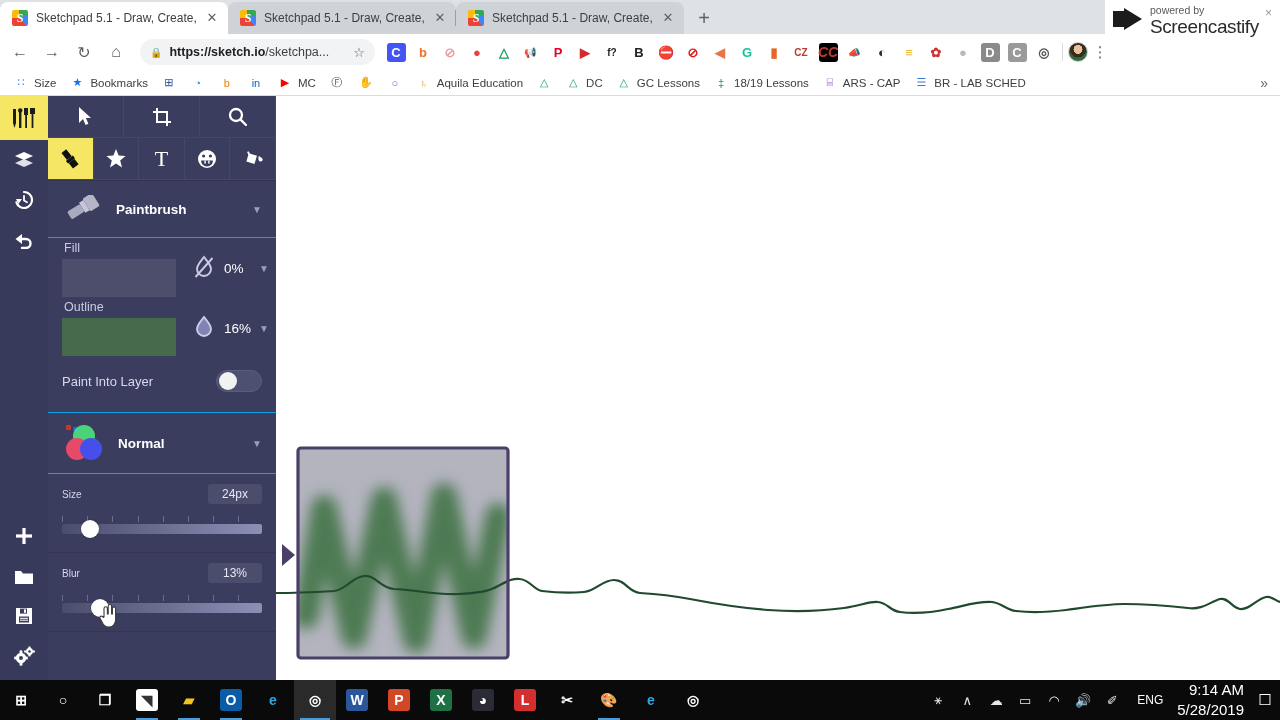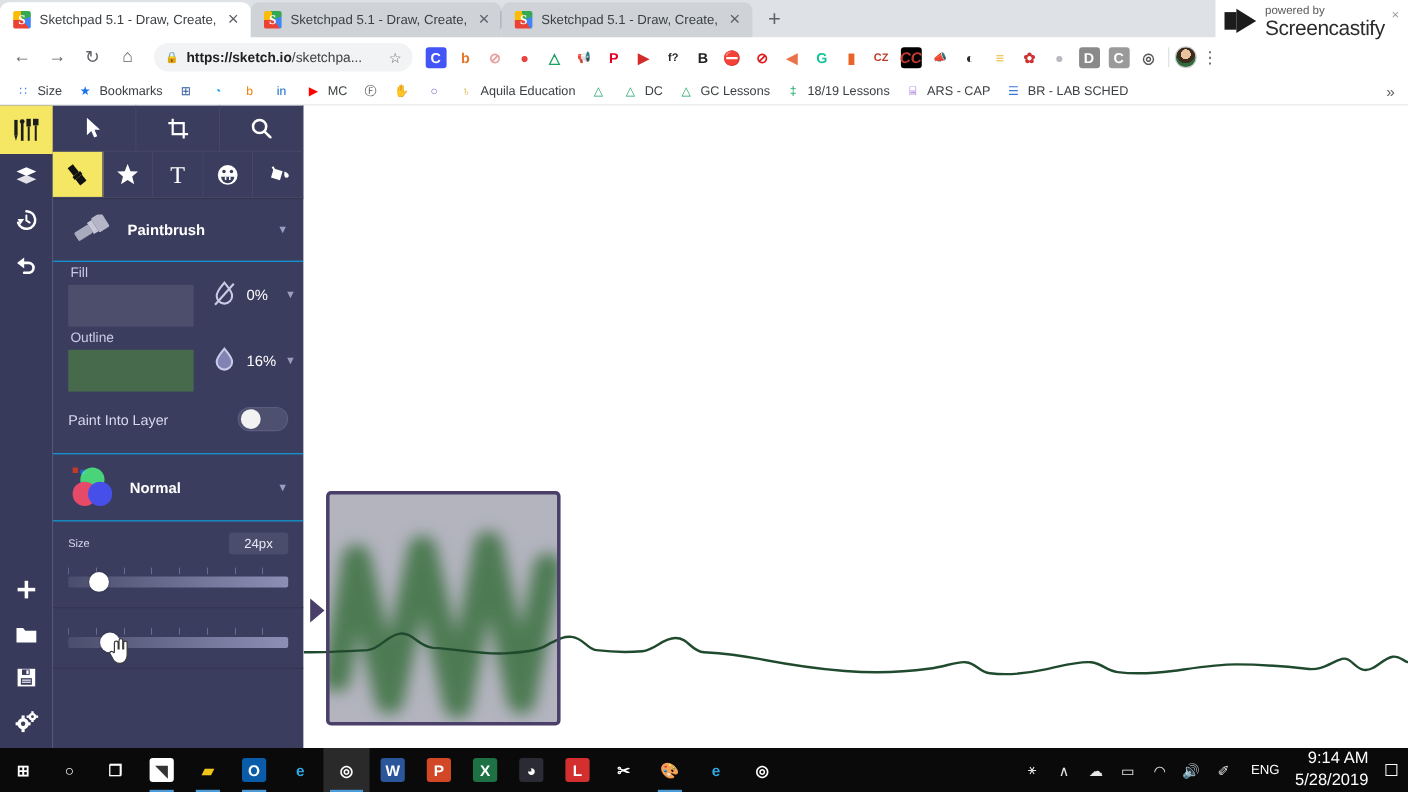--- a/index.html
+++ b/index.html
@@ -624,20 +624,24 @@
           <span class="pill">24px</span>
         </div>
         <div class="track-wrap">
           <div class="ticks"></div>
           <div class="track"></div>
           <div class="knob-circle" id="size-knob" style="left: 19px;"></div>
         </div>
       </div>
 
       <div class="slider-sec">
+        <div class="slider-head">
+          <span class="label">Blur</span>
+          <span class="pill">13%</span>
+        </div>
         <div class="track-wrap">
           <div class="ticks"></div>
           <div class="track"></div>
           <div class="knob-circle" id="blur-knob" style="left: 29px;"></div>
           <span class="cursor-hand" id="hand-cursor" style="left: 36px; top: 12px;">
             <svg width="20" height="26" viewBox="0 0 20 26">
               <path d="M6 14V5.5a1.7 1.7 0 0 1 3.4 0V11h.8V3.2a1.7 1.7 0 0 1 3.4 0V11h.8V5.5a1.6 1.6 0 0 1 3.2 0v11c0 4-2.6 7.5-6.4 7.5-3.6 0-6.2-2.4-7.4-5.6L2 15.4c-.5-1.2.2-2.3 1.4-2.3.9 0 1.5.5 2 1.3z" fill="#fff" stroke="#3a3a3a" stroke-width="1.1"></path>
             </svg>
           </span>
         </div>

